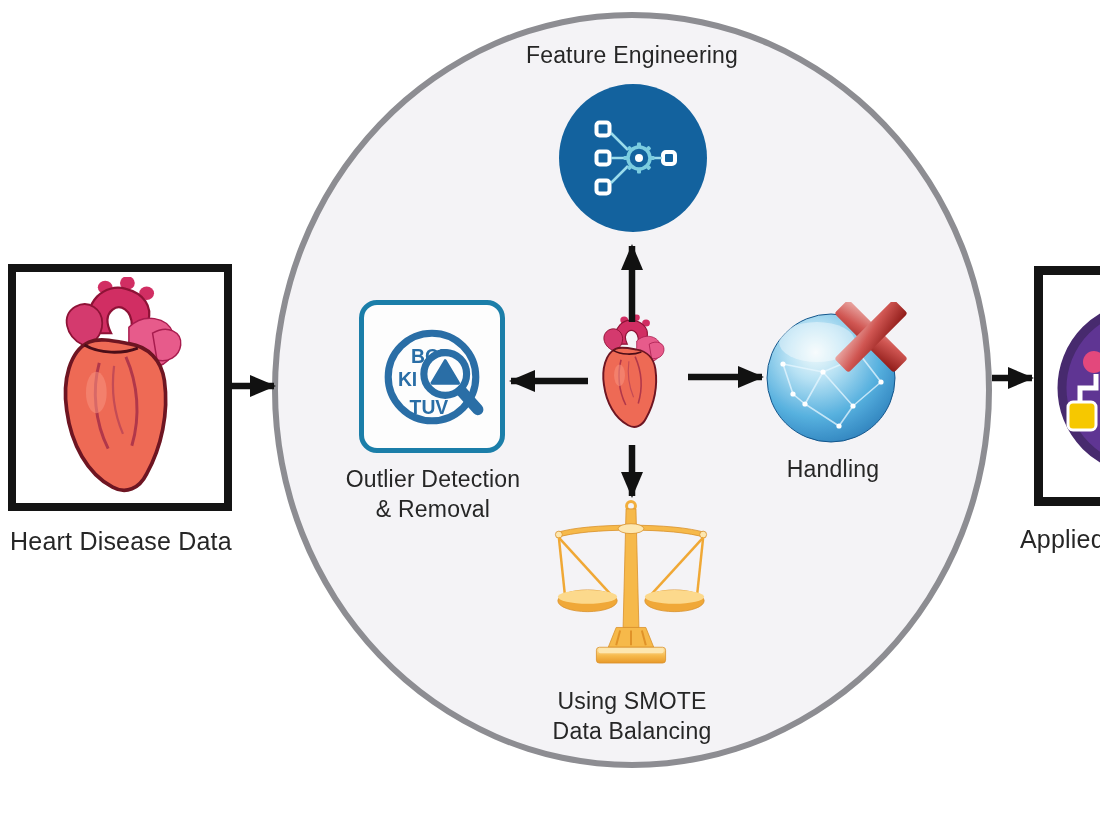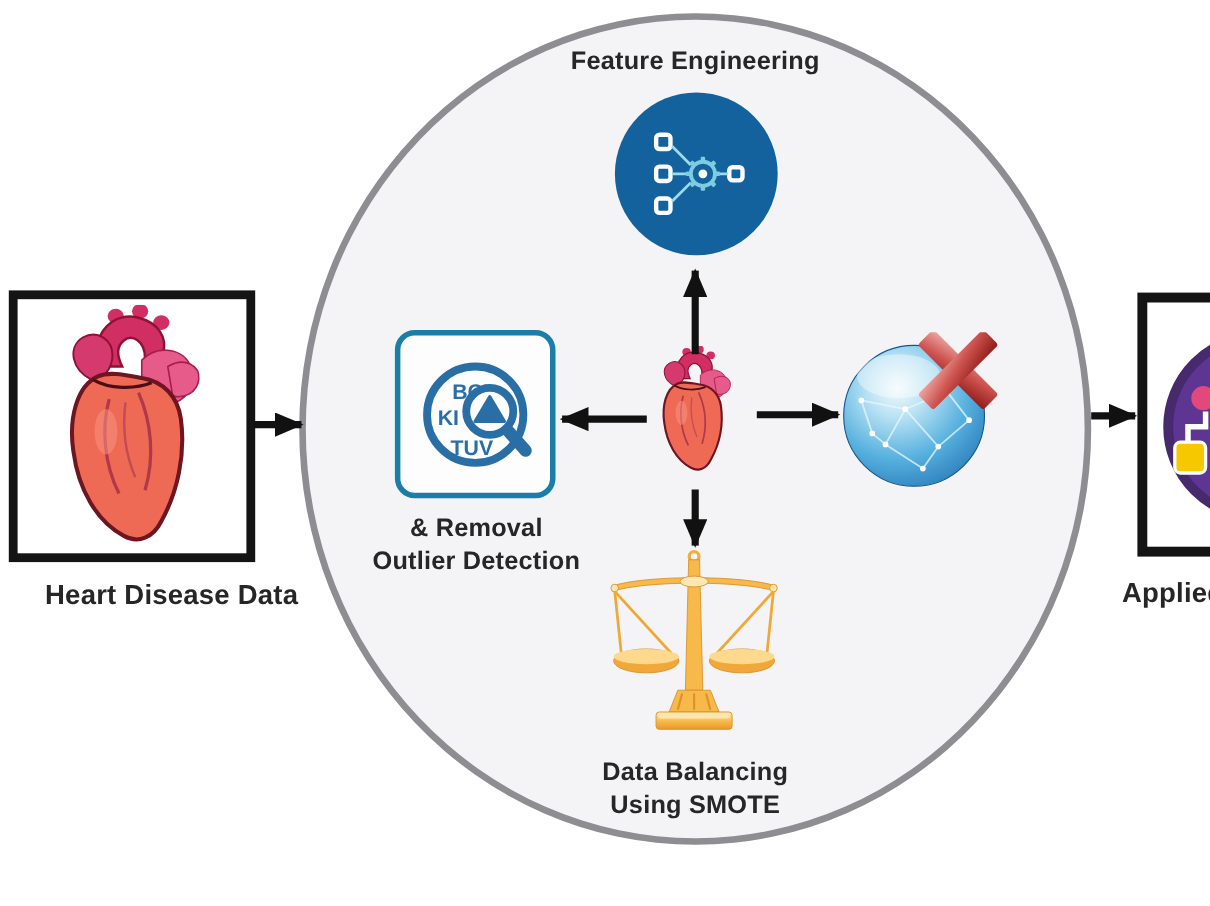--- a/index.html
+++ b/index.html
@@ -1,21 +1,21 @@
 <!DOCTYPE html>
 <html><head>
 <meta charset="utf-8">
 <style>
   html,body{margin:0;padding:0;background:#ffffff;}
   .canvas{
     position:relative;width:1100px;height:824px;background:#ffffff;
     overflow:hidden;font-family:"Liberation Sans",sans-serif;
   }
   .lbl{
-    position:absolute;color:#262626;font-weight:bold;text-align:center;
+    position:absolute;color:#262626;font-weight:normal;text-align:center;
     line-height:30px;letter-spacing:.2px;
   }
   
   .big-ellipse{
     position:absolute;left:272px;top:12px;width:720px;height:756px;
     border:6px solid #8d8d92;border-radius:50%;background:#f4f3f6;
     box-sizing:border-box;
   }
   
   .io-box{
@@ -64,21 +64,21 @@
     </defs>
   </svg>
 
   <div class="big-ellipse"></div>
 
   <div class="io-box input-box">
     <svg width="158" height="222" viewBox="0 0 100 150">
         <use href="#sym-heart"></use>
       </svg>
   </div>
-  <div class="lbl" style="left:0px;top:526px;width:242px;font-size:25px;margin-left:35px;">Heart Disease Data</div>
+  <div class="lbl" style="left:0px;top:526px;width:242px;font-size:25px;">Heart Disease Data</div>
 
   <div class="io-box output-box"></div>
   <svg class="abs" style="left:1056px;top:300px" width="176" height="176" viewBox="0 0 176 176">
     <circle cx="88" cy="88" r="82" fill="#5f3593" stroke="#472a6e" stroke-width="9"></circle>
     <circle cx="38" cy="62" r="11" fill="#e3487c"></circle>
     <polyline points="40,74 40,88 24,88 24,102" fill="none" stroke="#ffffff" stroke-width="5"></polyline>
     <rect x="12" y="102" width="28" height="28" rx="5" fill="#f6c800" stroke="#ffffff" stroke-width="3"></rect>
     <rect x="54" y="96" width="26" height="24" rx="4" fill="none" stroke="#ffffff" stroke-width="4"></rect>
   </svg>
   <div class="lbl" style="left:1020px;top:524px;width:160px;font-size:25px;text-align:left;">Applied</div>
@@ -118,22 +118,22 @@
       <circle cx="55" cy="55" r="43" fill="none" stroke="#2a6ea6" stroke-width="7"></circle>
       <text x="55" y="41" font-size="19" fill="#2a6ea6" text-anchor="middle">BCD</text>
       <text x="31" y="64" font-size="19" fill="#2a6ea6" text-anchor="middle">KI</text>
       <text x="52" y="91" font-size="19" fill="#2a6ea6" text-anchor="middle">TUV</text>
       <circle cx="68" cy="52" r="21" fill="#fdfdfd" stroke="#2a6ea6" stroke-width="7"></circle>
       <path d="M68,39 L81,61 L55,61 Z" fill="#2a6ea6" stroke="#2a6ea6" stroke-width="3" stroke-linejoin="round"></path>
       <line x1="84" y1="69" x2="100" y2="87" stroke="#2a6ea6" stroke-width="11" stroke-linecap="round"></line>
     </svg>
   </div>
   <div class="lbl" style="left:313px;top:464px;width:240px;font-size:23px;">
+    <div>Outlier Detection</div>
     <div>&amp; Removal</div>
-    <div>Outlier Detection</div>
   </div>
 
   <svg class="abs" style="left:593px;top:311px" width="78" height="124" viewBox="0 0 100 150">
       <use href="#sym-heart"></use>
     </svg>
 
   <svg class="abs" style="left:765px;top:302px" width="150" height="148" viewBox="0 0 150 148">
     <defs>
       <radialGradient id="gg" cx="0.38" cy="0.3" r="0.85">
         <stop offset="0%" stop-color="#f2fafd"></stop>
@@ -165,20 +165,21 @@
         <circle cx="116" cy="80" r="2.6"></circle>
       <circle cx="28" cy="92" r="2.6"></circle>
         <circle cx="74" cy="124" r="2.6"></circle>
     </g>
     <g>
       <rect x="64" y="24" width="84" height="20" rx="3" fill="url(#xg)" transform="rotate(45,106,34)"></rect>
       <rect x="64" y="24" width="84" height="20" rx="3" fill="url(#xg)" transform="rotate(-45,106,34)"></rect>
     </g>
   </svg>
   <div class="lbl" style="left:713px;top:454px;width:240px;font-size:23px;">
+    <div>Handling</div>
   </div>
 
   <svg class="abs" style="left:547px;top:498px" width="168" height="172" viewBox="0 0 170 172">
     <defs>
       <linearGradient id="goldv" x1="0" y1="0" x2="0" y2="1">
         <stop offset="0%" stop-color="#fde7b0"></stop>
         <stop offset="55%" stop-color="#f6b94a"></stop>
         <stop offset="100%" stop-color="#e8992a"></stop>
       </linearGradient>
     </defs>
@@ -201,22 +202,22 @@
     <path d="M70,130 L100,130 L108,150 L62,150 Z" fill="#f6b94a" stroke="#d9902a" stroke-width="0.8"></path>
     <g stroke="#e09228" stroke-width="2">
       <line x1="74" y1="133" x2="70" y2="148"></line>
         <line x1="85" y1="133" x2="85" y2="148"></line>
       <line x1="96" y1="133" x2="100" y2="148"></line>
     </g>
     <rect x="50" y="150" width="70" height="16" rx="3" fill="url(#goldv)" stroke="#d9902a" stroke-width="0.8"></rect>
     <rect x="52" y="151" width="66" height="5" rx="2" fill="#fde7b0"></rect>
   </svg>
   <div class="lbl" style="left:512px;top:686px;width:240px;font-size:23px;">
+    <div>Using SMOTE</div>
     <div>Data Balancing</div>
-    <div>Using SMOTE</div>
   </div>
 
 
   <svg class="abs" style="left:0;top:0" width="1100" height="824" viewBox="0 0 1100 824">
     <defs>
       <marker id="ah" markerUnits="userSpaceOnUse" markerWidth="26" markerHeight="22" refX="24" refY="11" orient="auto">
         <path d="M0,0 L26,11 L0,22 Z" fill="#111111"></path>
       </marker>
     </defs>
     <g stroke="#111111" stroke-width="6.5">

